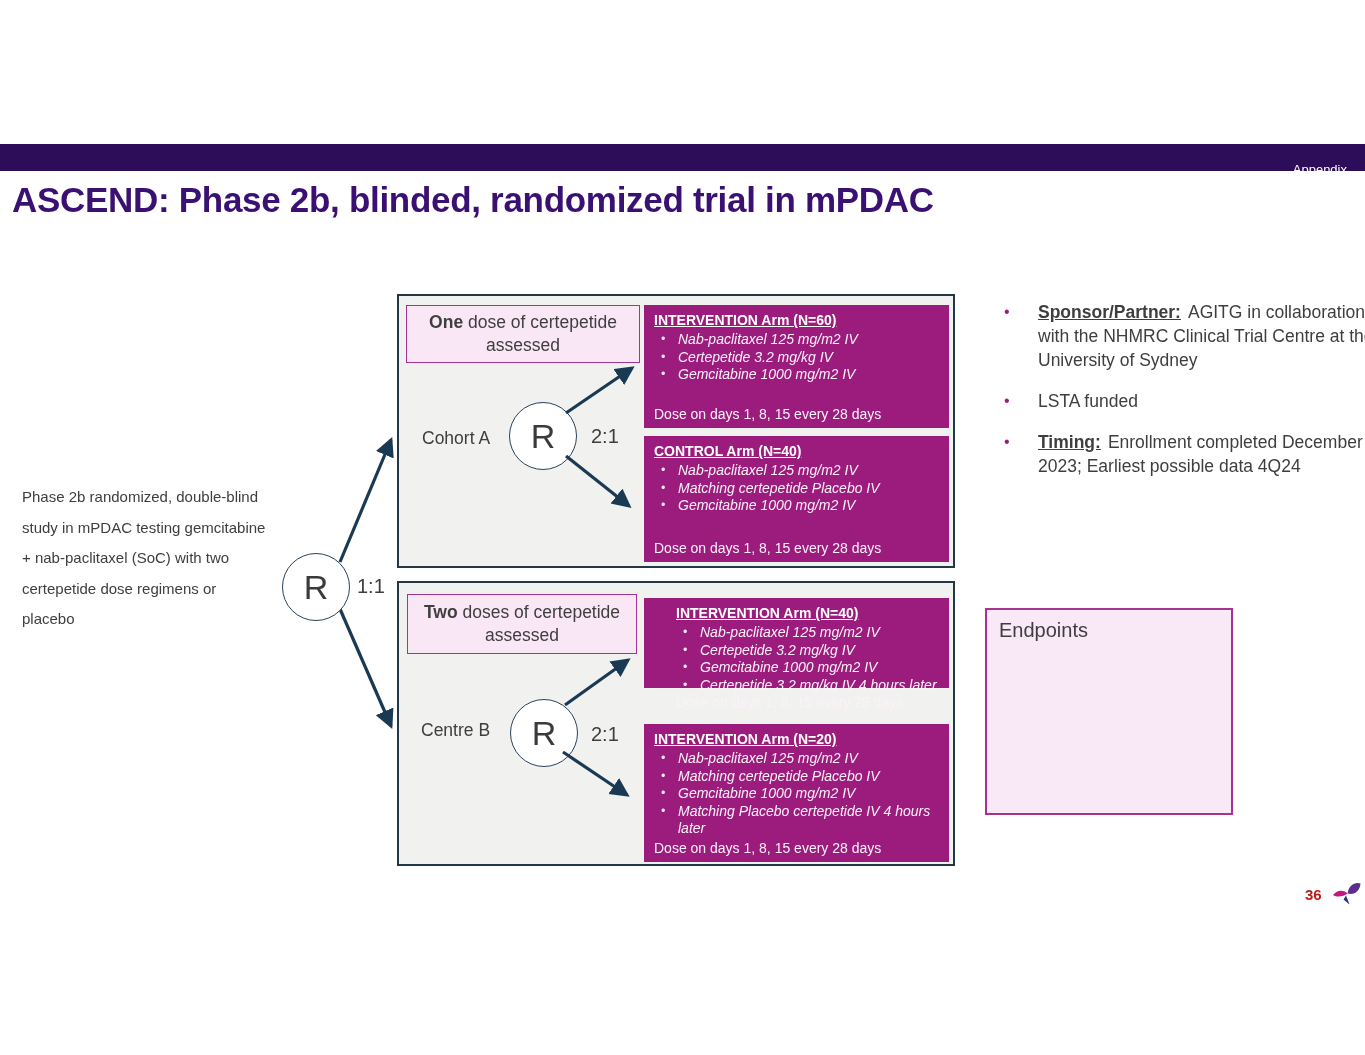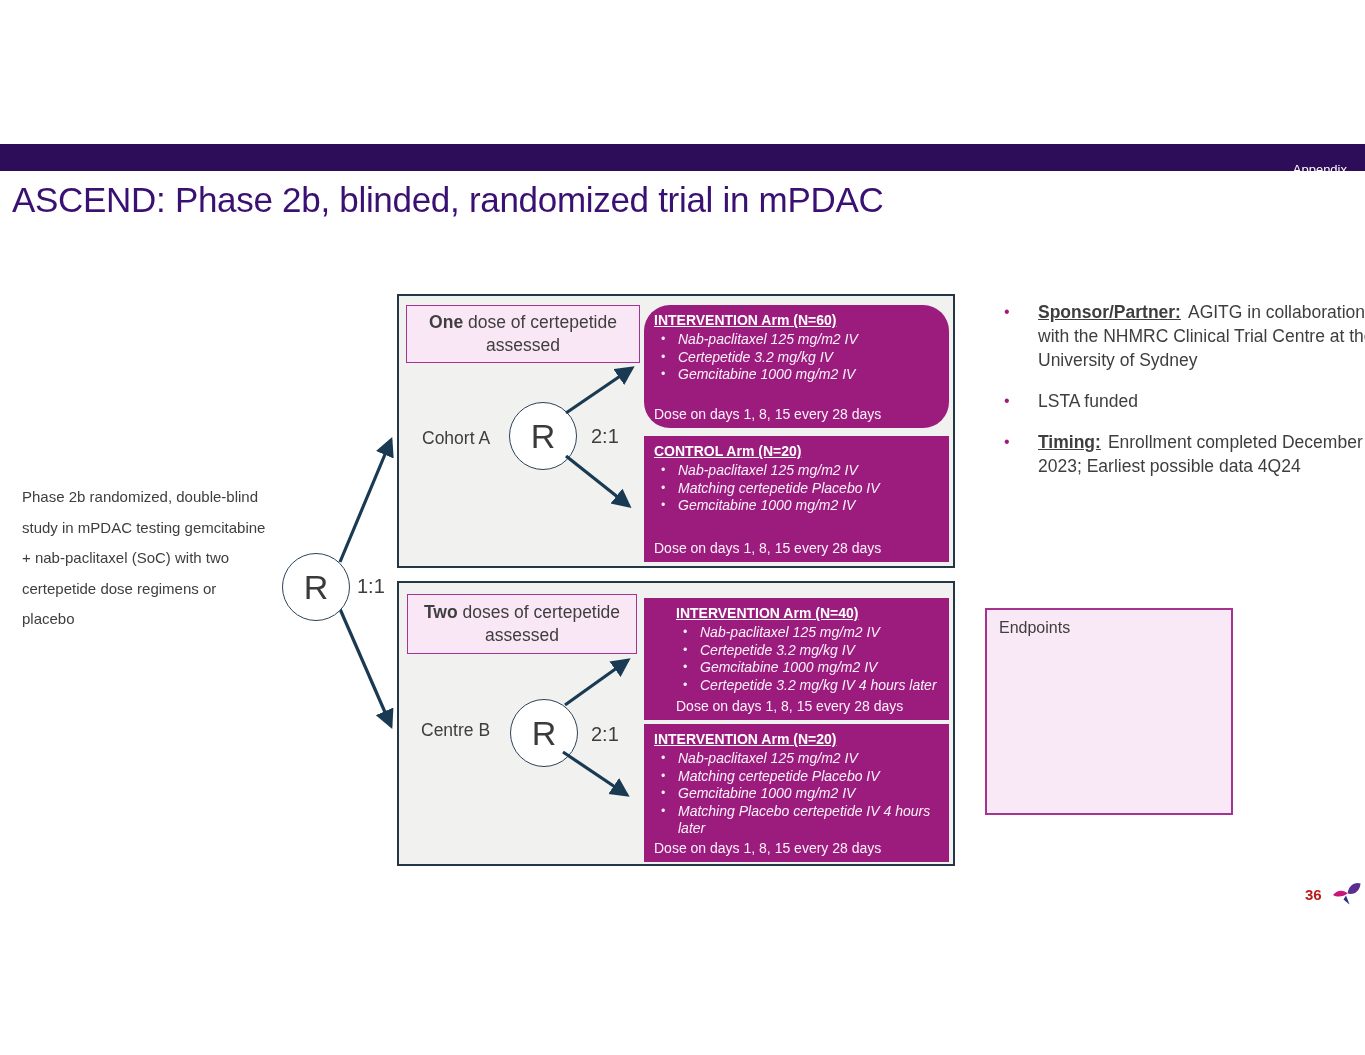--- a/index.html
+++ b/index.html
@@ -5,21 +5,21 @@
   html,body{margin:0;padding:0;background:#fff;}
   .slide{position:relative;width:1365px;height:1055px;background:#ffffff;overflow:hidden;
          font-family:"Liberation Sans","DejaVu Sans",sans-serif;color:#3e3e3e;}
 
   
   .topbar{position:absolute;left:0;top:144px;width:1365px;height:27px;background:#2d0d59;
           display:flex;align-items:center;justify-content:flex-end;}
   .topbar .appendix{color:#ffffff;font-size:13px;padding-right:18px;margin-top:23px;}
 
   
-  .title{position:absolute;left:12px;top:180px;width:1200px;font-size:35px;font-weight:normal;
+  .title{position:absolute;left:12px;top:180px;width:1200px;font-size:35px;font-weight:bold;
          color:#3a1173;letter-spacing:-0.3px;}
 
   
   .left-summary{position:absolute;left:22px;top:482px;width:250px;font-size:15px;
                 line-height:30.5px;color:#3e3e3e;}
 
   
   svg.arrows{position:absolute;left:0;top:0;width:1365px;height:1055px;z-index:3;pointer-events:none;}
 
   
@@ -52,21 +52,21 @@
   .info-bullets{position:absolute;left:1000px;top:300px;width:396px;}
   .info-bullets .bullet{position:relative;padding-left:38px;font-size:17.5px;line-height:24px;
                         color:#3e3e3e;margin-bottom:17px;}
   .info-bullets .bullet::before{content:"\2022";position:absolute;left:4px;top:0;color:#9c1c7e;font-size:16px;}
   .info-bullets .lead{font-weight:bold;text-decoration:underline;margin-right:7px;}
   .info-bullets .lead:empty{margin-right:0;}
 
   
   .endpoints{position:absolute;left:985px;top:608px;width:248px;height:207px;background:#f9e8f6;
              border:2px solid #a53391;box-sizing:border-box;padding:9px 12px;z-index:2;}
-  .endpoints .ep-title{font-size:16px;color:#3e3e3e;margin:0 0 15px 0;}
+  .endpoints .ep-title{font-size:20px;color:#3e3e3e;margin:0 0 15px 0;}
   .endpoints ul{list-style:none;margin:0;padding:0;}
   .endpoints ul li{position:relative;padding-left:30px;font-size:17.5px;line-height:23.8px;color:#3e3e3e;}
   .endpoints ul li::before{content:"\2022";position:absolute;left:2px;font-size:16px;}
 
   
   .page-number{position:absolute;left:1305px;top:886px;font-size:15px;font-weight:bold;color:#b91c1c;}
   .logo{position:absolute;left:1330px;top:880px;width:32px;height:32px;}
 </style>
 </head>
 <body>
@@ -105,52 +105,52 @@
   <div class="cohort cohort-a">
     <div class="pinknote" style="left:7px;top:9px;width:234px;height:58px;">
       <span><b>One</b><span> dose of certepetide assessed</span></span>
     </div>
     <div class="cohort-label" style="left:23px;top:132px;">Cohort A</div>
     <div class="rcircle" style="left:110px;top:106px;">
       <span>R</span>
     </div>
     <div class="ratio" style="left:192px;top:129px;">2:1</div>
 
-    <div class="armbox" style="top:9px;height:123px;border-radius:26px;">
+    <div class="armbox" style="top:9px;height:123px;">
       <div class="arm-header">INTERVENTION Arm (N=60)</div>
       <ul>
         <li>Nab-paclitaxel 125 mg/m2 IV</li>
         <li>Certepetide 3.2 mg/kg IV</li>
         <li>Gemcitabine 1000 mg/m2 IV</li>
       </ul>
       <div class="dose">Dose on days 1, 8, 15 every 28 days</div>
     </div>
 
     <div class="armbox" style="top:140px;height:126px;">
-      <div class="arm-header">CONTROL Arm (N=20)</div>
+      <div class="arm-header">CONTROL Arm (N=40)</div>
       <ul>
         <li>Nab-paclitaxel 125 mg/m2 IV</li>
         <li>Matching certepetide Placebo IV</li>
         <li>Gemcitabine 1000 mg/m2 IV</li>
       </ul>
       <div class="dose">Dose on days 1, 8, 15 every 28 days</div>
     </div>
   </div>
 
   <div class="cohort cohort-b">
     <div class="pinknote" style="left:8px;top:11px;width:230px;height:60px;">
       <span><b>Two</b><span> doses of certepetide assessed</span></span>
     </div>
     <div class="cohort-label" style="left:22px;top:137px;">Centre B</div>
     <div class="rcircle" style="left:111px;top:116px;">
       <span>R</span>
     </div>
     <div class="ratio" style="left:192px;top:140px;">2:1</div>
 
-    <div class="armbox" style="top:15px;height:122px;padding-left:32px;">
+    <div class="armbox" style="top:15px;height:90px;padding-left:32px;">
       <div class="arm-header">INTERVENTION Arm (N=40)</div>
       <ul>
         <li>Nab-paclitaxel 125 mg/m2 IV</li>
         <li>Certepetide 3.2 mg/kg IV</li>
         <li>Gemcitabine 1000 mg/m2 IV</li>
         <li>Certepetide 3.2 mg/kg IV 4 hours later</li>
       </ul>
       <div class="dose">Dose on days 1, 8, 15 every 28 days</div>
     </div>
 

